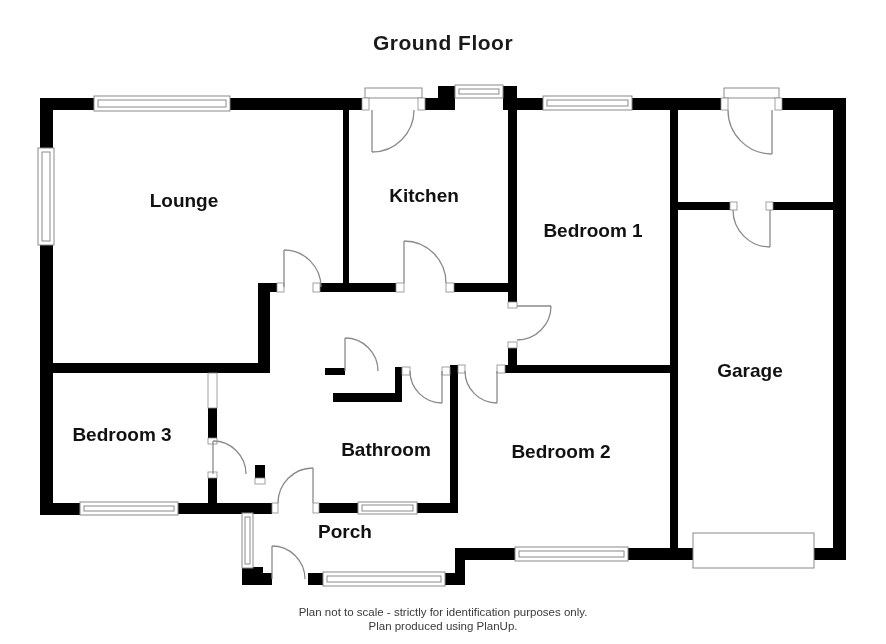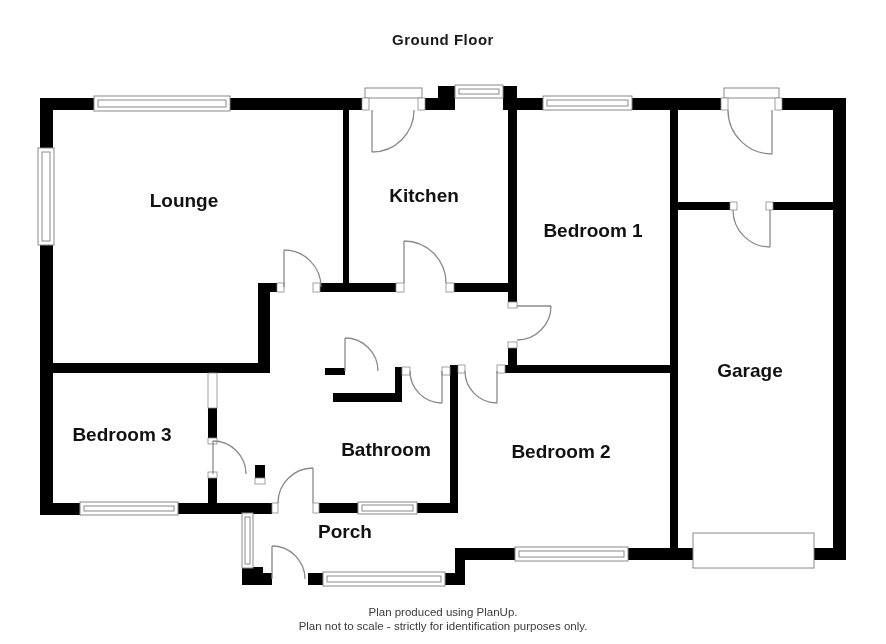--- a/index.html
+++ b/index.html
@@ -2,21 +2,21 @@
 <html><head>
 <meta charset="utf-8">
 <style>
   html,body{margin:0;padding:0;background:#ffffff;}
   .canvas{
     position:relative;width:886px;height:644px;background:#ffffff;
     font-family:"Liberation Sans",sans-serif;overflow:hidden;
   }
   .plan-title{
     position:absolute;top:31px;left:0;width:886px;text-align:center;
-    font-size:15px;font-weight:bold;color:#1a1a1a;letter-spacing:0.5px;
+    font-size:21px;font-weight:bold;color:#1a1a1a;letter-spacing:0.5px;
   }
   .plan-svg{position:absolute;top:0;left:0;}
   .footer{
     position:absolute;top:606px;left:0;width:886px;text-align:center;
     font-size:11.5px;line-height:13.5px;color:#3a3a3a;
   }
   .room-label{
     font-family:"Liberation Sans",sans-serif;font-weight:bold;font-size:19px;
   }
 </style>
@@ -209,17 +209,17 @@
       <text class="room-label" x="593" y="237">Bedroom 1</text>
       <text class="room-label" x="750" y="377">Garage</text>
       <text class="room-label" x="122" y="441">Bedroom 3</text>
       <text class="room-label" x="386" y="456">Bathroom</text>
       <text class="room-label" x="561" y="458">Bedroom 2</text>
       <text class="room-label" x="345" y="538">Porch</text>
     </g>
   </svg>
 
   <div class="footer">
+    <div>Plan not to scale - strictly for identification purposes only.</div>
     <div>Plan produced using PlanUp.</div>
-    <div>Plan not to scale - strictly for identification purposes only.</div>
   </div>
 
 </div>
 
 </body></html>

